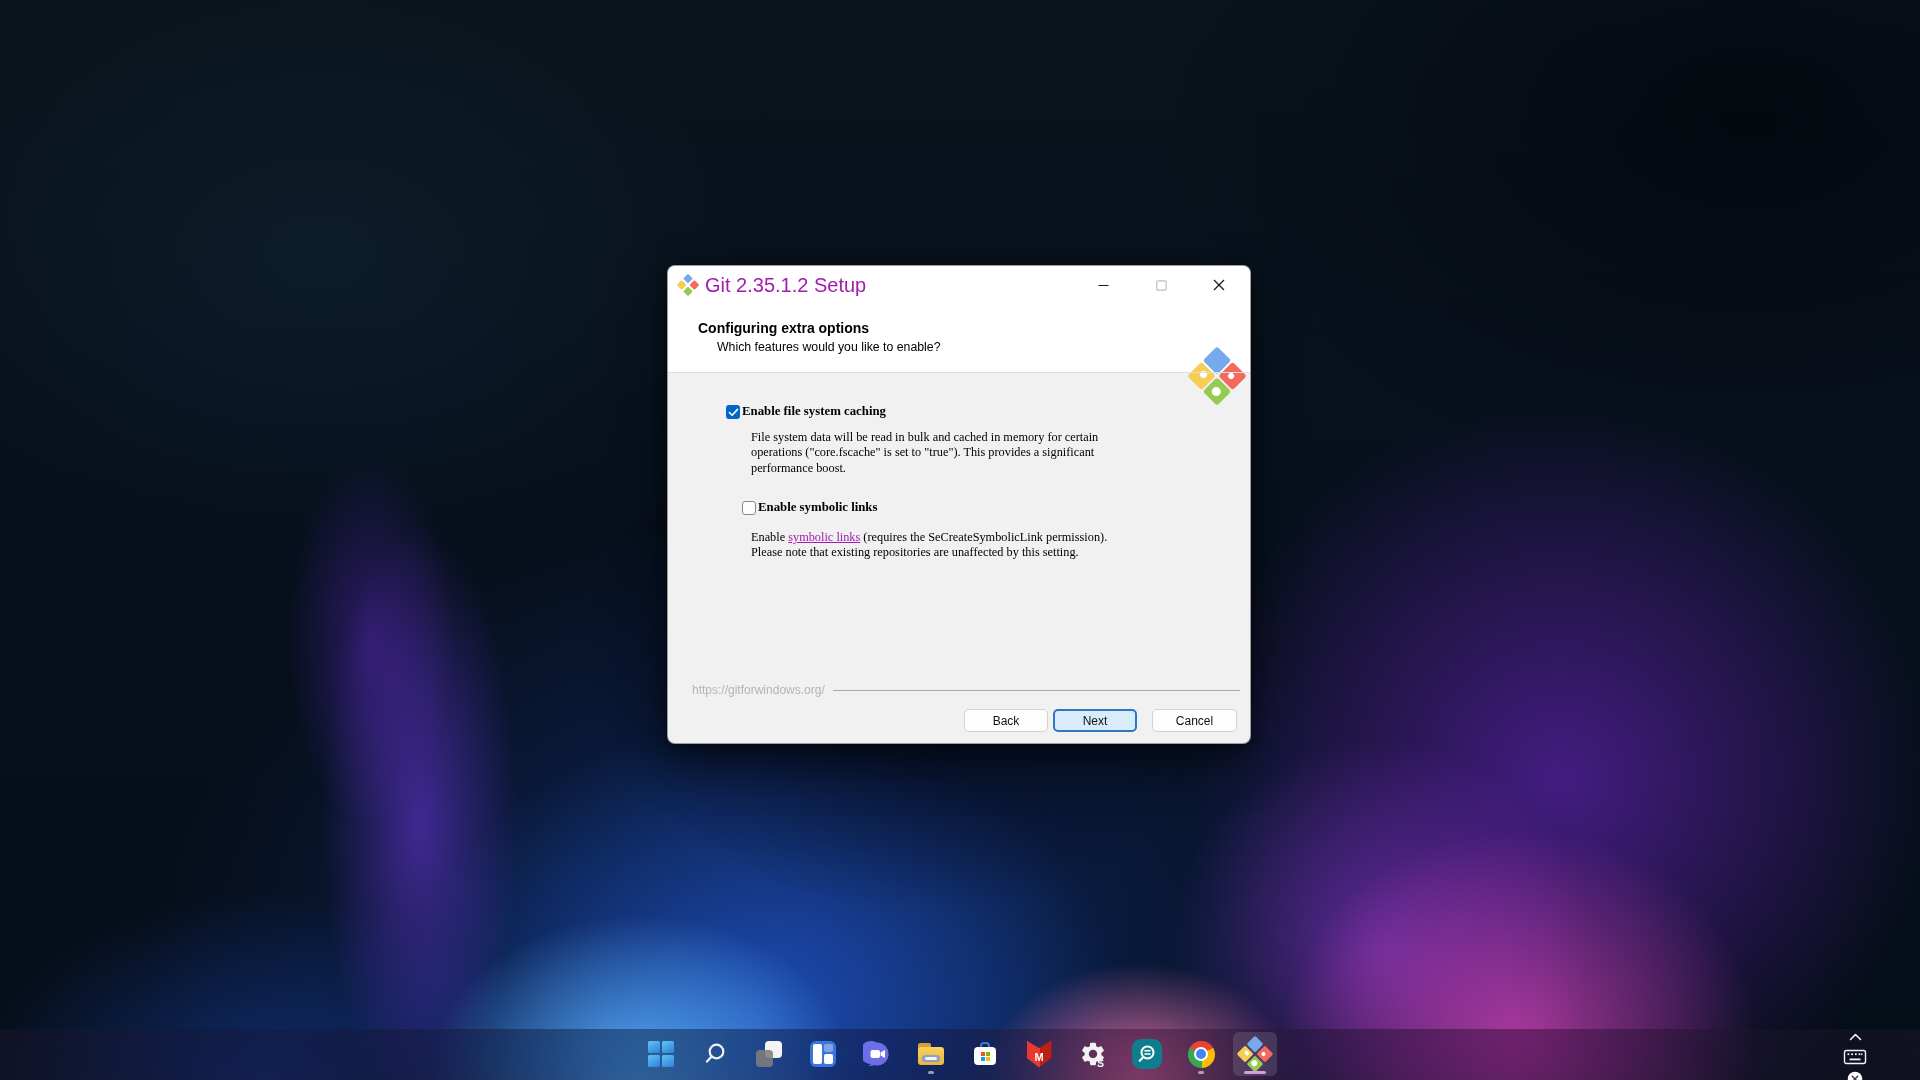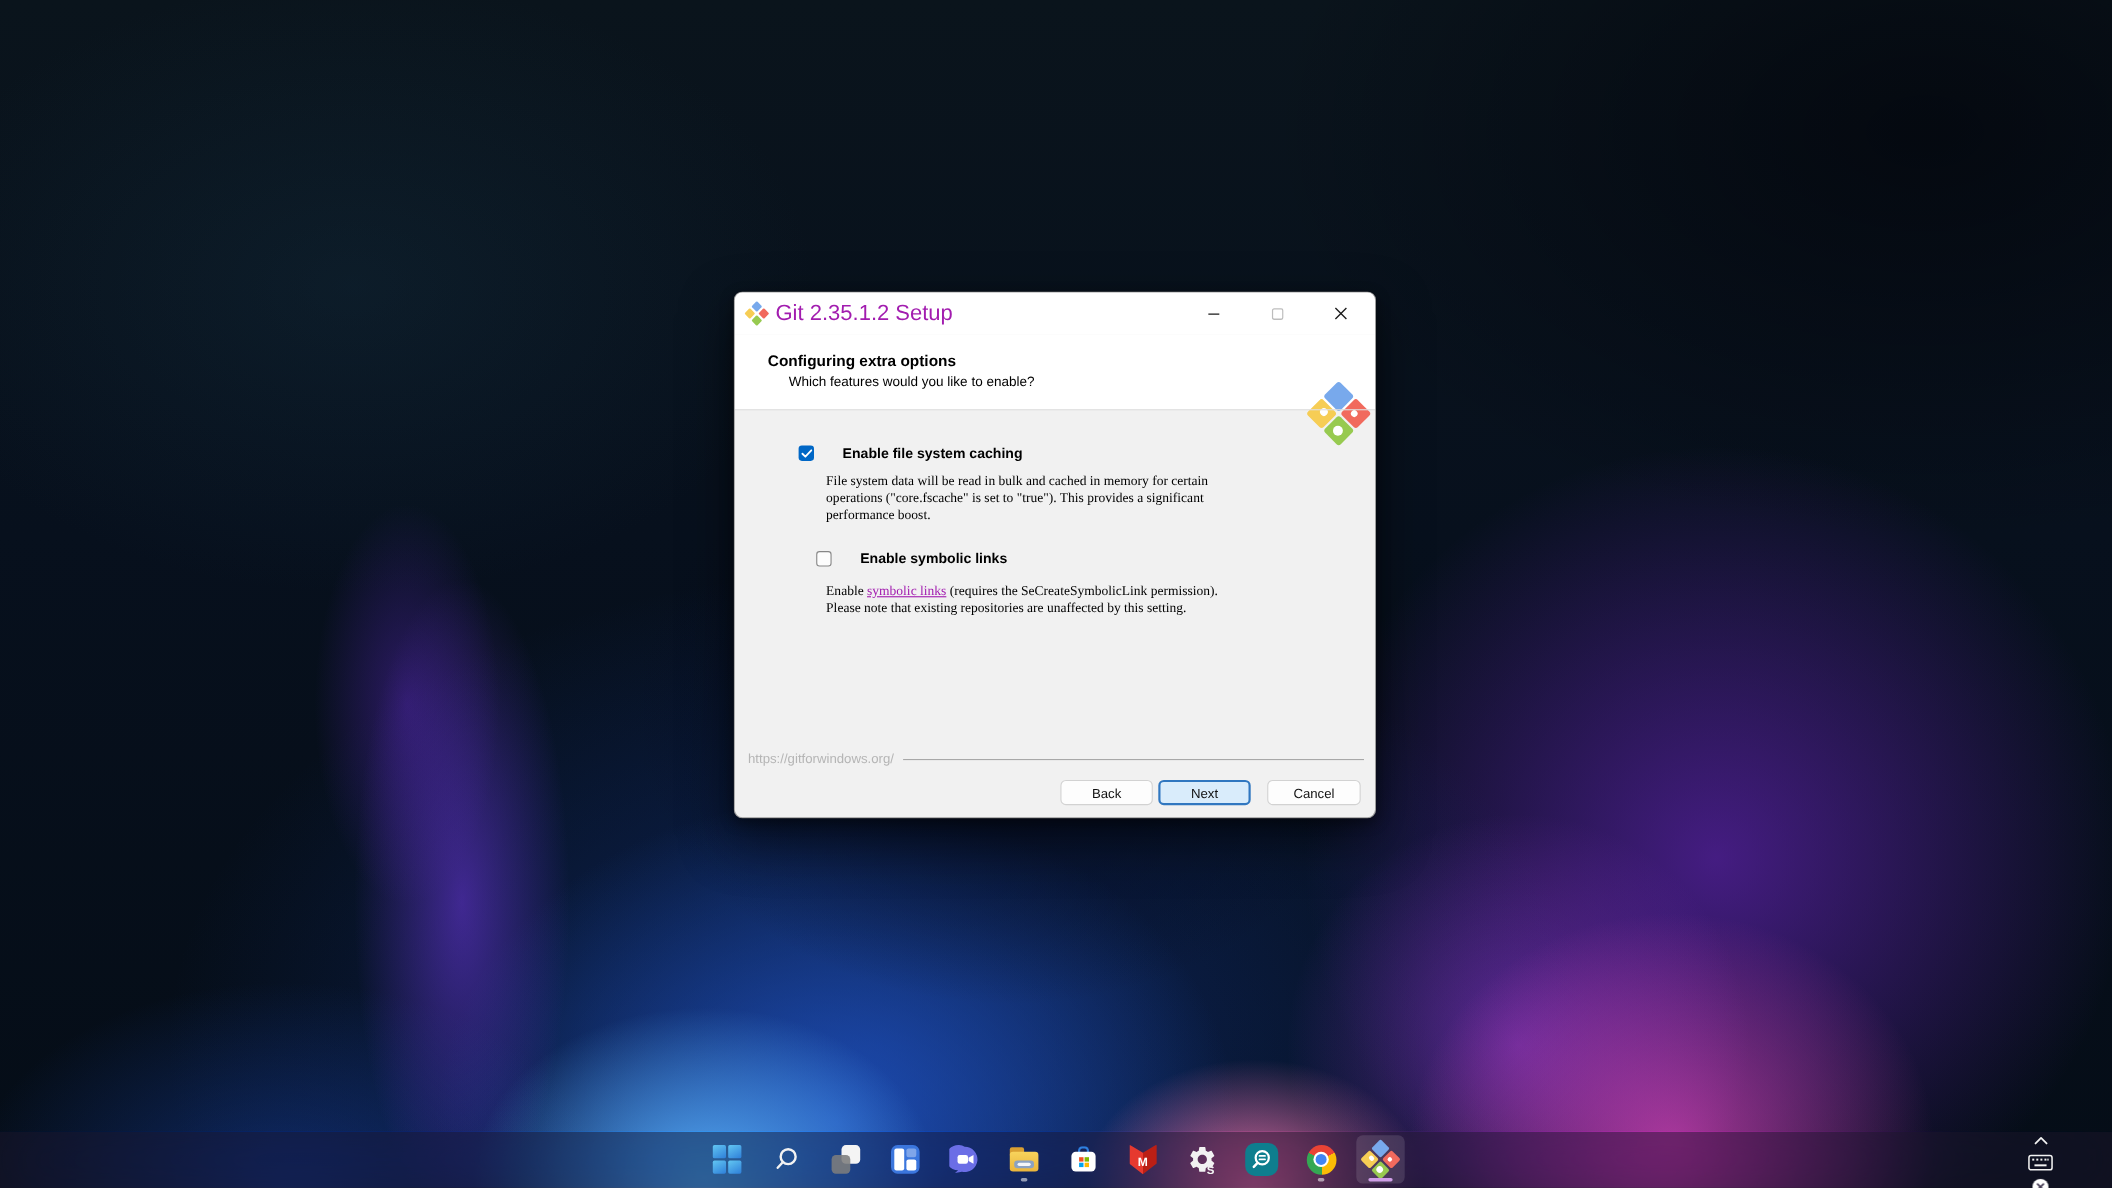--- a/index.html
+++ b/index.html
@@ -54,30 +54,30 @@
   .gitlogo i:nth-child(3){ background:#f6cd55; }
   .gitlogo i:nth-child(4){ background:#97ca50; }
   .gitlogo.dots i:nth-child(2)::after, .gitlogo.dots i:nth-child(3)::after, .gitlogo.dots i:nth-child(4)::after {
     content:""; position:absolute; background:#fff; border-radius:50%;
   }
   .gitlogo.dots i:nth-child(2)::after { width:30%; height:30%; left:30%; top:40%; }
   .gitlogo.dots i:nth-child(4)::after { width:48%; height:48%; left:22%; top:26%; }
   .gitlogo.dots i:nth-child(3)::after { width:38%; height:38%; left:36%; top:16%; }
 
   
-  .opt-row { position:absolute; display:flex; align-items:flex-end; gap:26px; }
+  .opt-row { position:absolute; display:flex; align-items:flex-end; gap:2px;font-family:Liberation Serif, serif; }
   .opt-row .label { font-weight:bold; font-size:12.8px; }
   .checkbox { width:14px; height:14px; border-radius:3px; flex:0 0 auto; display:flex; align-items:center; justify-content:center; }
   .checkbox.checked { background:#0067c6; }
   .checkbox.unchecked { background:#fdfdfd; border:1px solid #878787; }
   .opt-desc { position:absolute; left:83px; width:445px; font-size:12.3px; line-height:15.3px; white-space:pre-line; color:#000;font-family:Liberation Serif, serif; }
   .opt-desc a { color:#a21caf; text-decoration:underline; }
 
   .footer-row { position:absolute; left:12px; top:416px; width:560px; height:16px; display:flex; align-items:center; }
-  .site-link { font-size:12px; color:#b5b5b5; white-space:nowrap; }
+  .site-link { font-size:12px; color:#b5b5b5; white-space:nowrap;margin-left:12px; }
   .footer-line { flex:1; height:1px; background:#a8a8a8; margin-left:8px; margin-right:0px; }
 
   .btn { position:absolute; top:443px; height:23px; border-radius:5px; font-size:12px; color:#111;
          background:#fdfdfd; border:1px solid #d2d2d2; display:flex; align-items:center; justify-content:center; }
   .btn-back { left:296px; width:84px; }
   .btn-next { left:385px; width:84px; background:#d9ecfb; border:2px solid #3077c0; }
   .btn-cancel { left:484px; width:85px; }
 
   
   .taskbar { position:absolute; left:0; top:1029px; width:1920px; height:51px;

